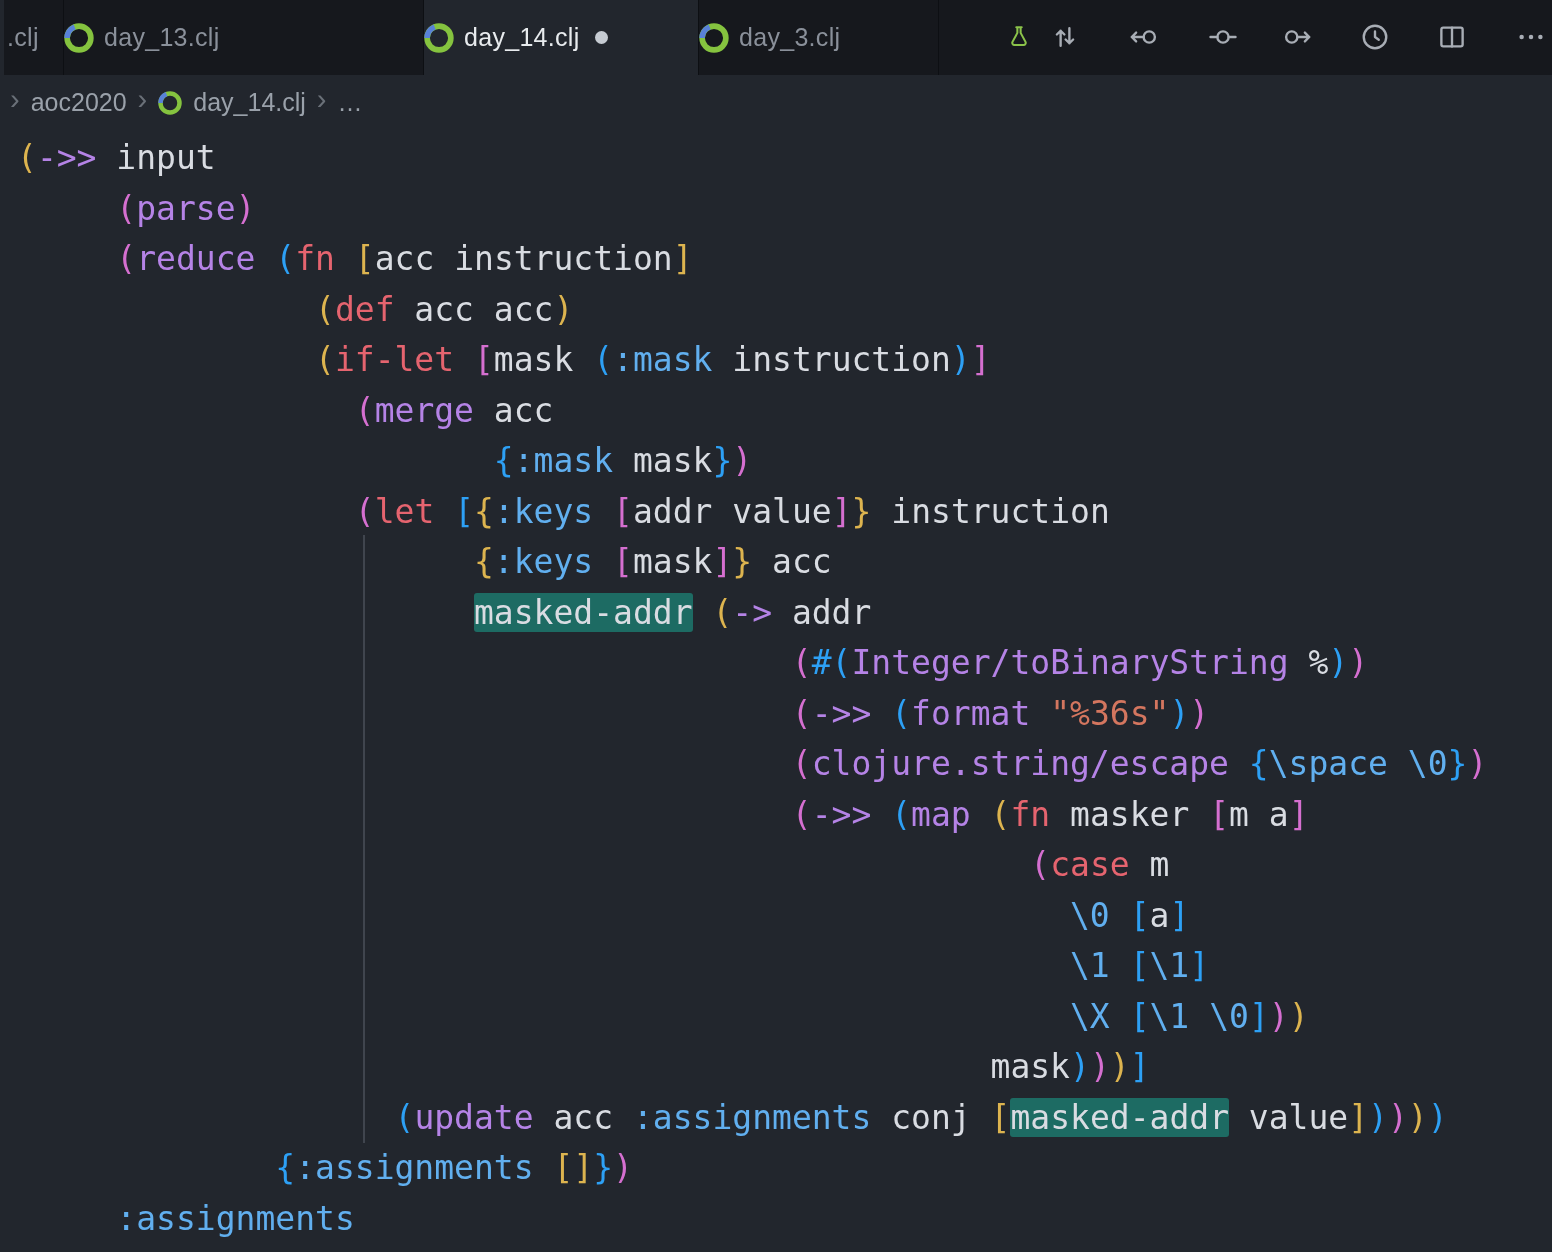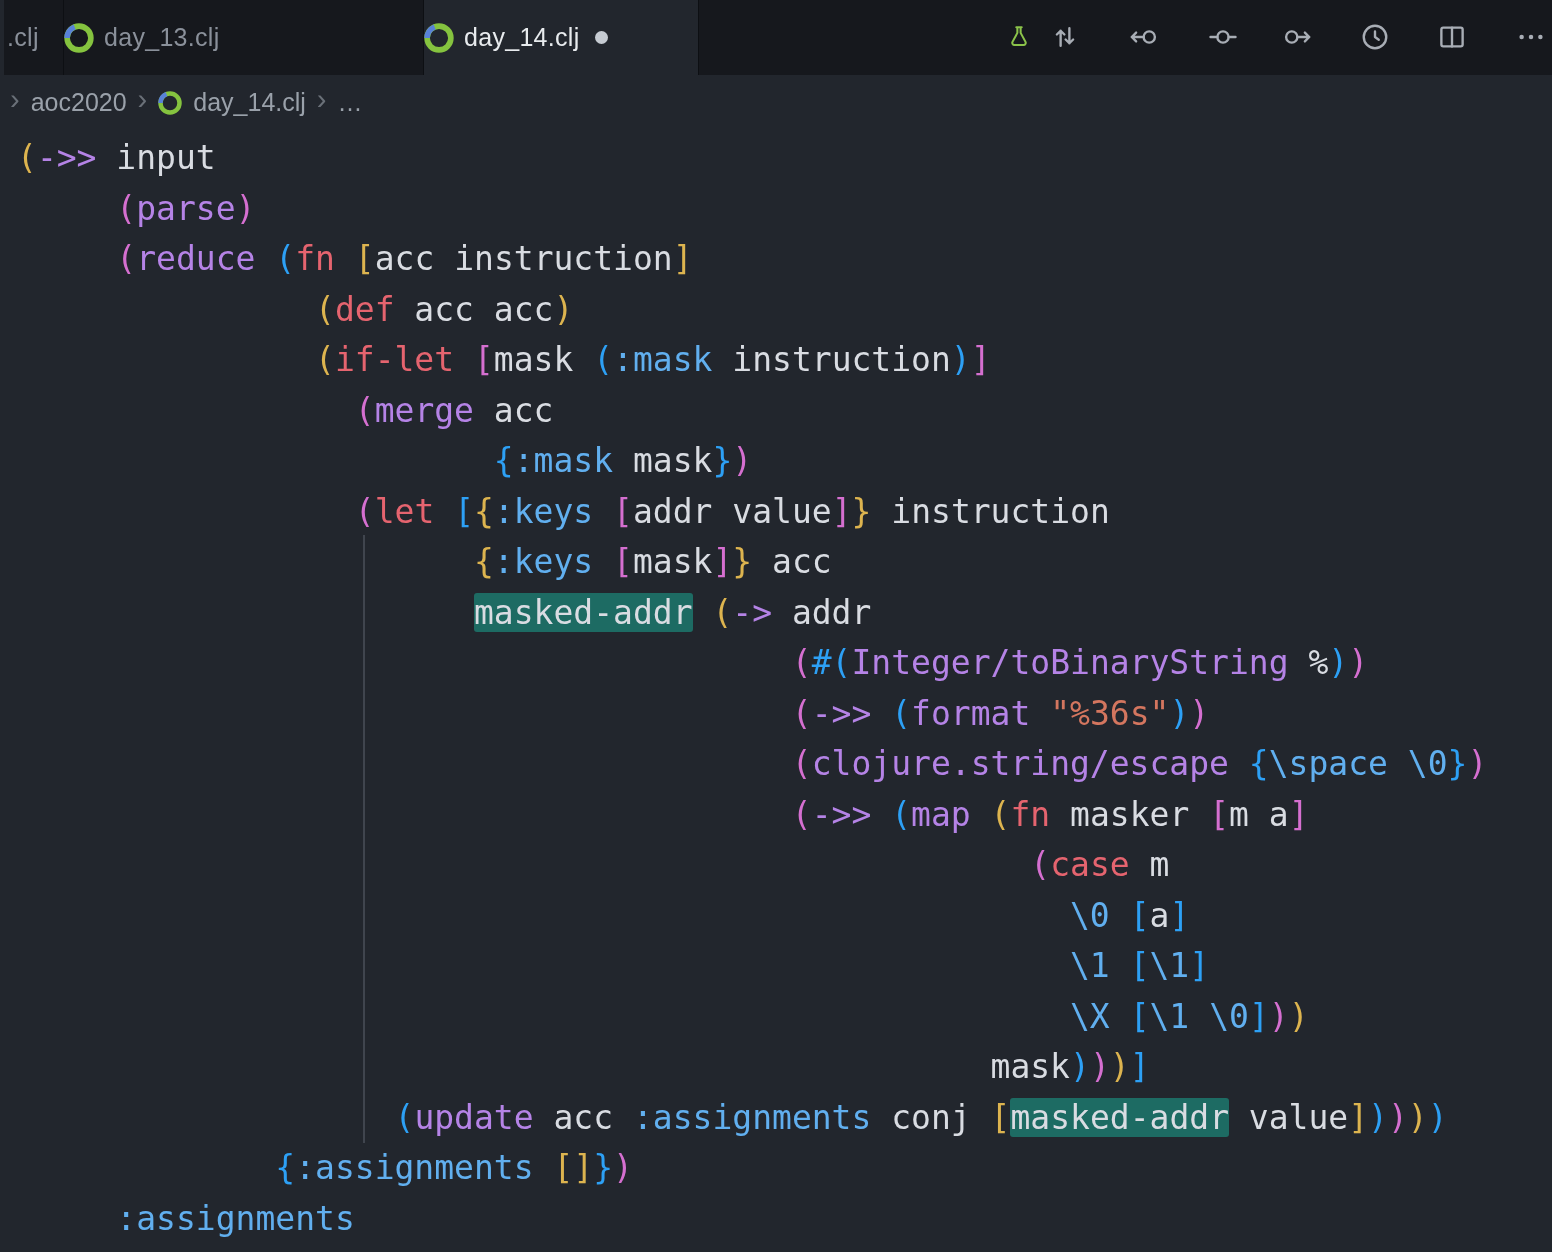--- a/index.html
+++ b/index.html
@@ -59,20 +59,27 @@
     <span class="tab-label">day_13.clj</span>
   </div>
   <div class="tab t14">
     <svg class="clj-icon" viewBox="0 0 24 24">
       <circle cx="12" cy="12" r="9.5" fill="none" stroke="#85c33f" stroke-width="4.5"></circle>
       <path d="M2.5 12a9.5 9.5 0 0 1 6-8.8" fill="none" stroke="#5881d8" stroke-width="4.5"></path>
     </svg>
     <span class="tab-label">day_14.clj</span>
     <span class="dot"></span>
   </div>
+  <div class="tab t3">
+    <svg class="clj-icon" viewBox="0 0 24 24">
+      <circle cx="12" cy="12" r="9.5" fill="none" stroke="#85c33f" stroke-width="4.5"></circle>
+      <path d="M2.5 12a9.5 9.5 0 0 1 6-8.8" fill="none" stroke="#5881d8" stroke-width="4.5"></path>
+    </svg>
+    <span class="tab-label">day_3.clj</span>
+  </div>
 </div>
 
 <div>
   <svg class="act green" style="left:1006px;width:26px" viewBox="0 0 24 24">
     <path d="M9.5 3h5M10.5 3v5.2L6 16.5a2 2 0 0 0 1.8 2.9h8.4a2 2 0 0 0 1.8-2.9L13.5 8.2V3"></path>
   </svg>
   <svg class="act" style="left:1050px" viewBox="0 0 24 24">
     <path d="M8.5 19V7M8.5 7l-3 3M8.5 7l3 3M15.5 5v12M15.5 17l-3-3M15.5 17l3-3"></path>
   </svg>
   <svg class="act" style="left:1128px" viewBox="0 0 24 24">

